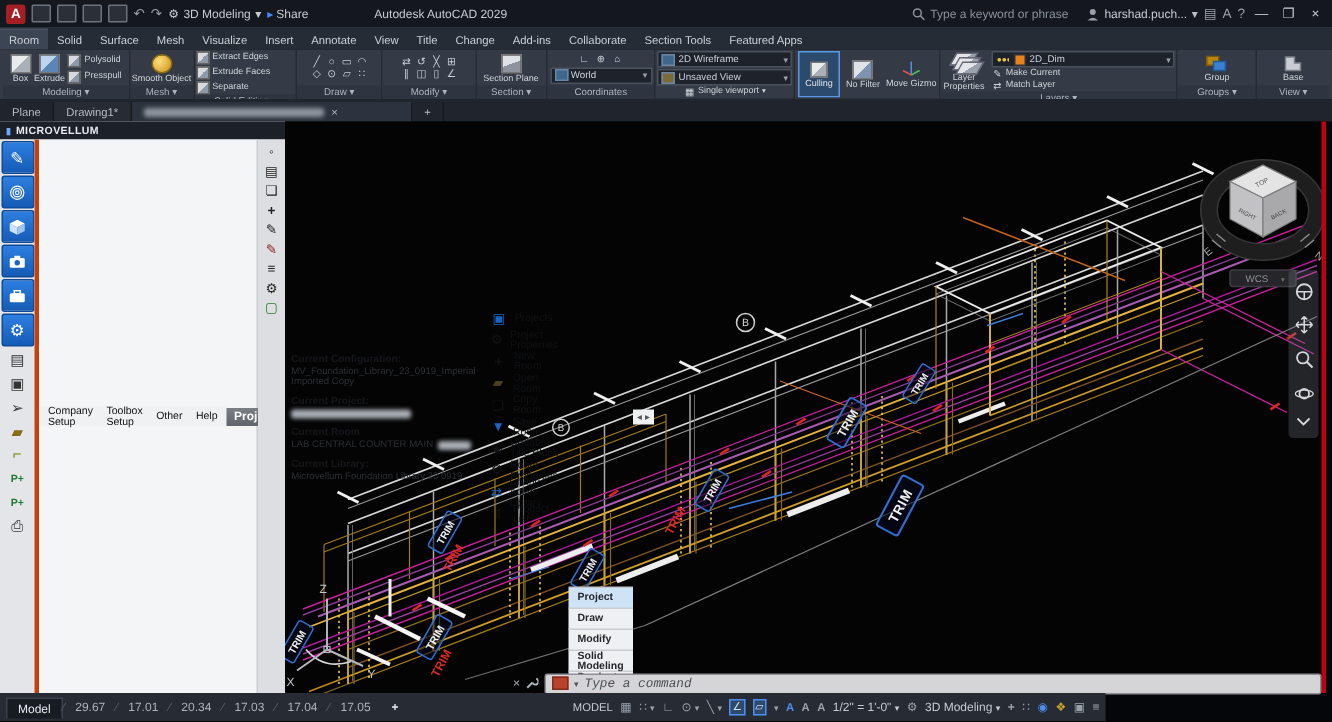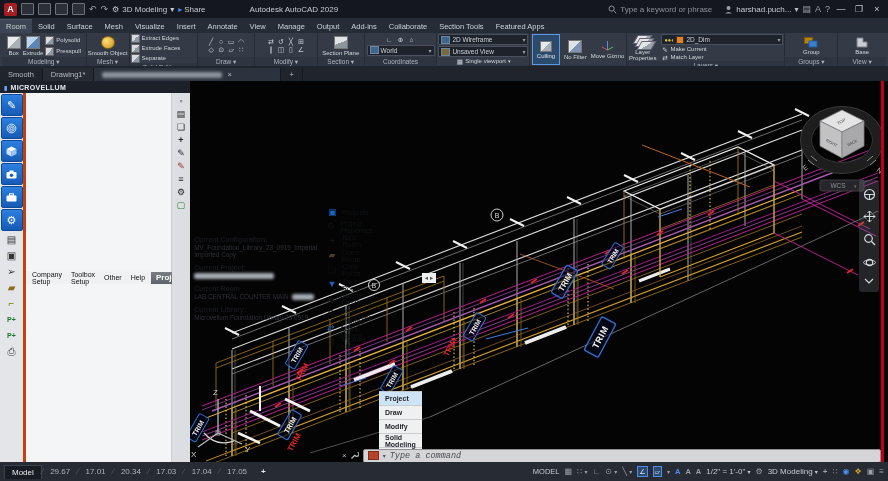--- a/index.html
+++ b/index.html
@@ -92,21 +92,21 @@
   .navbar{left:859px;top:180px;width:20px;height:112px;background:rgba(120,126,138,0.28);border-radius:3px;
           display:flex;flex-direction:column;align-items:center;justify-content:space-around;padding:3px 0;box-sizing:border-box;}
   
   .cmdbar{left:340px;top:449px;width:541px;height:13px;display:flex;align-items:center;gap:2px;}
   .cmd-tools{display:flex;align-items:center;gap:3px;color:#aeb4bd;font-size:8px;padding:0 2px;}
   .cmd-input{flex:1;height:12px;background:#d5d5d7;border:1px solid #8f8f93;border-radius:2px;display:flex;
              align-items:center;gap:4px;padding:0 4px;}
   .cmd-ic{width:9px;height:7px;background:#b9422a;border:1px solid #7d2d1c;}
   .cmd-text{font-size:8.5px;font-style:italic;color:#4a4d52;font-family:"Liberation Mono",monospace;}
   
-  .bottombar{left:0;top:462px;width:888px;height:19px;background:#262b34;display:flex;align-items:center;
+  .bottombar{left:0;top:462px;width:737px;height:19px;background:#262b34;display:flex;align-items:center;
              font-size:8px;color:#aab0ba;padding:0 4px;box-sizing:border-box;}
   .ltab{padding:2px 7px;color:#aeb4bd;}
   .ltab.active{background:#171b22;color:#e8eaee;border:1px solid #3d434e;border-bottom:none;}
   .lsep{color:#59606b;font-size:8px;}
   .status{margin-left:auto;display:flex;align-items:center;gap:5px;font-size:8px;color:#9aa1ab;}
   .st-blue{color:#4f8ef0;}
   .st-bluebg{background:#2c4a6b;border:1px solid #4f8ef0;color:#cfe0f5;padding:0 1px;font-size:7px;line-height:9px;}
   .st-txt{color:#c6cbd2;}
   svg text{font-family:"Liberation Sans",sans-serif;}
 </style>
@@ -158,22 +158,22 @@
 
   <div class="ribtabs abs">
     <div class="ribtab act">Room</div>
     <div class="ribtab">Solid</div>
     <div class="ribtab">Surface</div>
     <div class="ribtab">Mesh</div>
     <div class="ribtab">Visualize</div>
     <div class="ribtab">Insert</div>
     <div class="ribtab">Annotate</div>
     <div class="ribtab">View</div>
-    <div class="ribtab">Manage</div>
-    <div class="ribtab">Output</div>
+    <div class="ribtab">Title</div>
+    <div class="ribtab">Change</div>
     <div class="ribtab">Add-ins</div>
     <div class="ribtab">Collaborate</div>
     <div class="ribtab">Section Tools</div>
     <div class="ribtab">Featured Apps</div>
   </div>
 
   <div class="ribbon abs">
     <div class="panel" style="width:84px;">
       <div class="pbody">
         <div class="bigbtn">
@@ -377,21 +377,21 @@
             <path d="M1 1 H7 V5 H11 V10 H1 Z" fill="#c9ccd2" stroke="#7a7f88"></path>
           </svg>
           <span>Base</span>
         </div>
       </div>
       <div class="plabel"><span>View</span> <span>▾</span></div>
     </div>
   </div>
 
   <div class="filetabs abs">
-    <div class="ftab">Smooth</div>
+    <div class="ftab">Plane</div>
     <div class="ftab doc">Drawing1*</div>
     <div class="ftab act">
       <span class="blurbar" style="width:120px;"></span>
       <span>×</span>
     </div>
     <div class="ftab">+</div>
   </div>
 
   <div class="canvas abs"></div>
 

